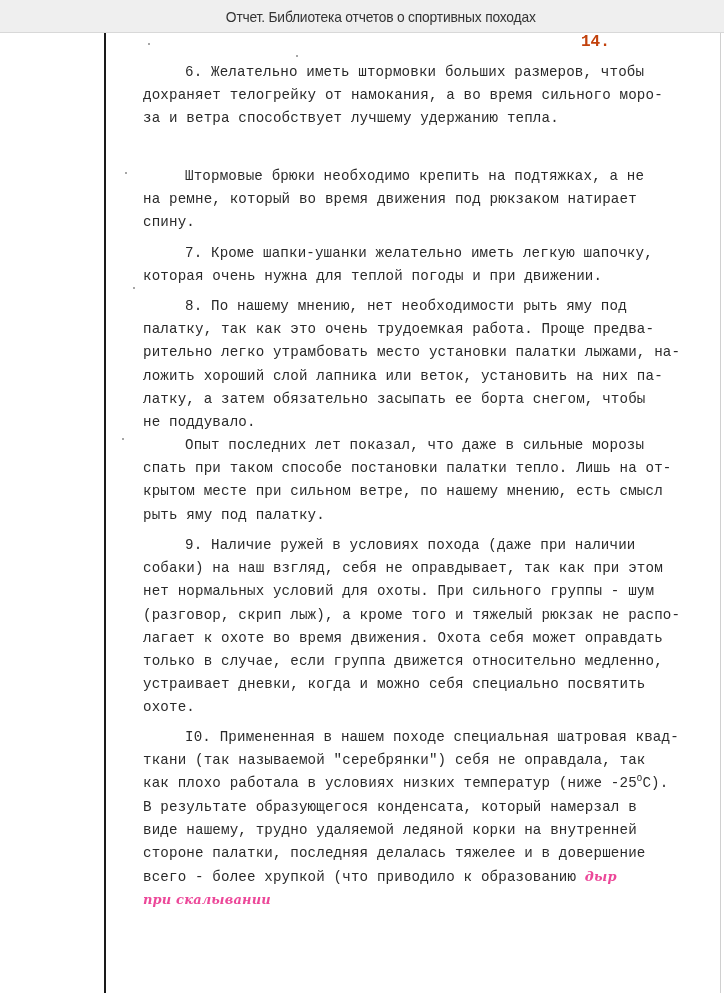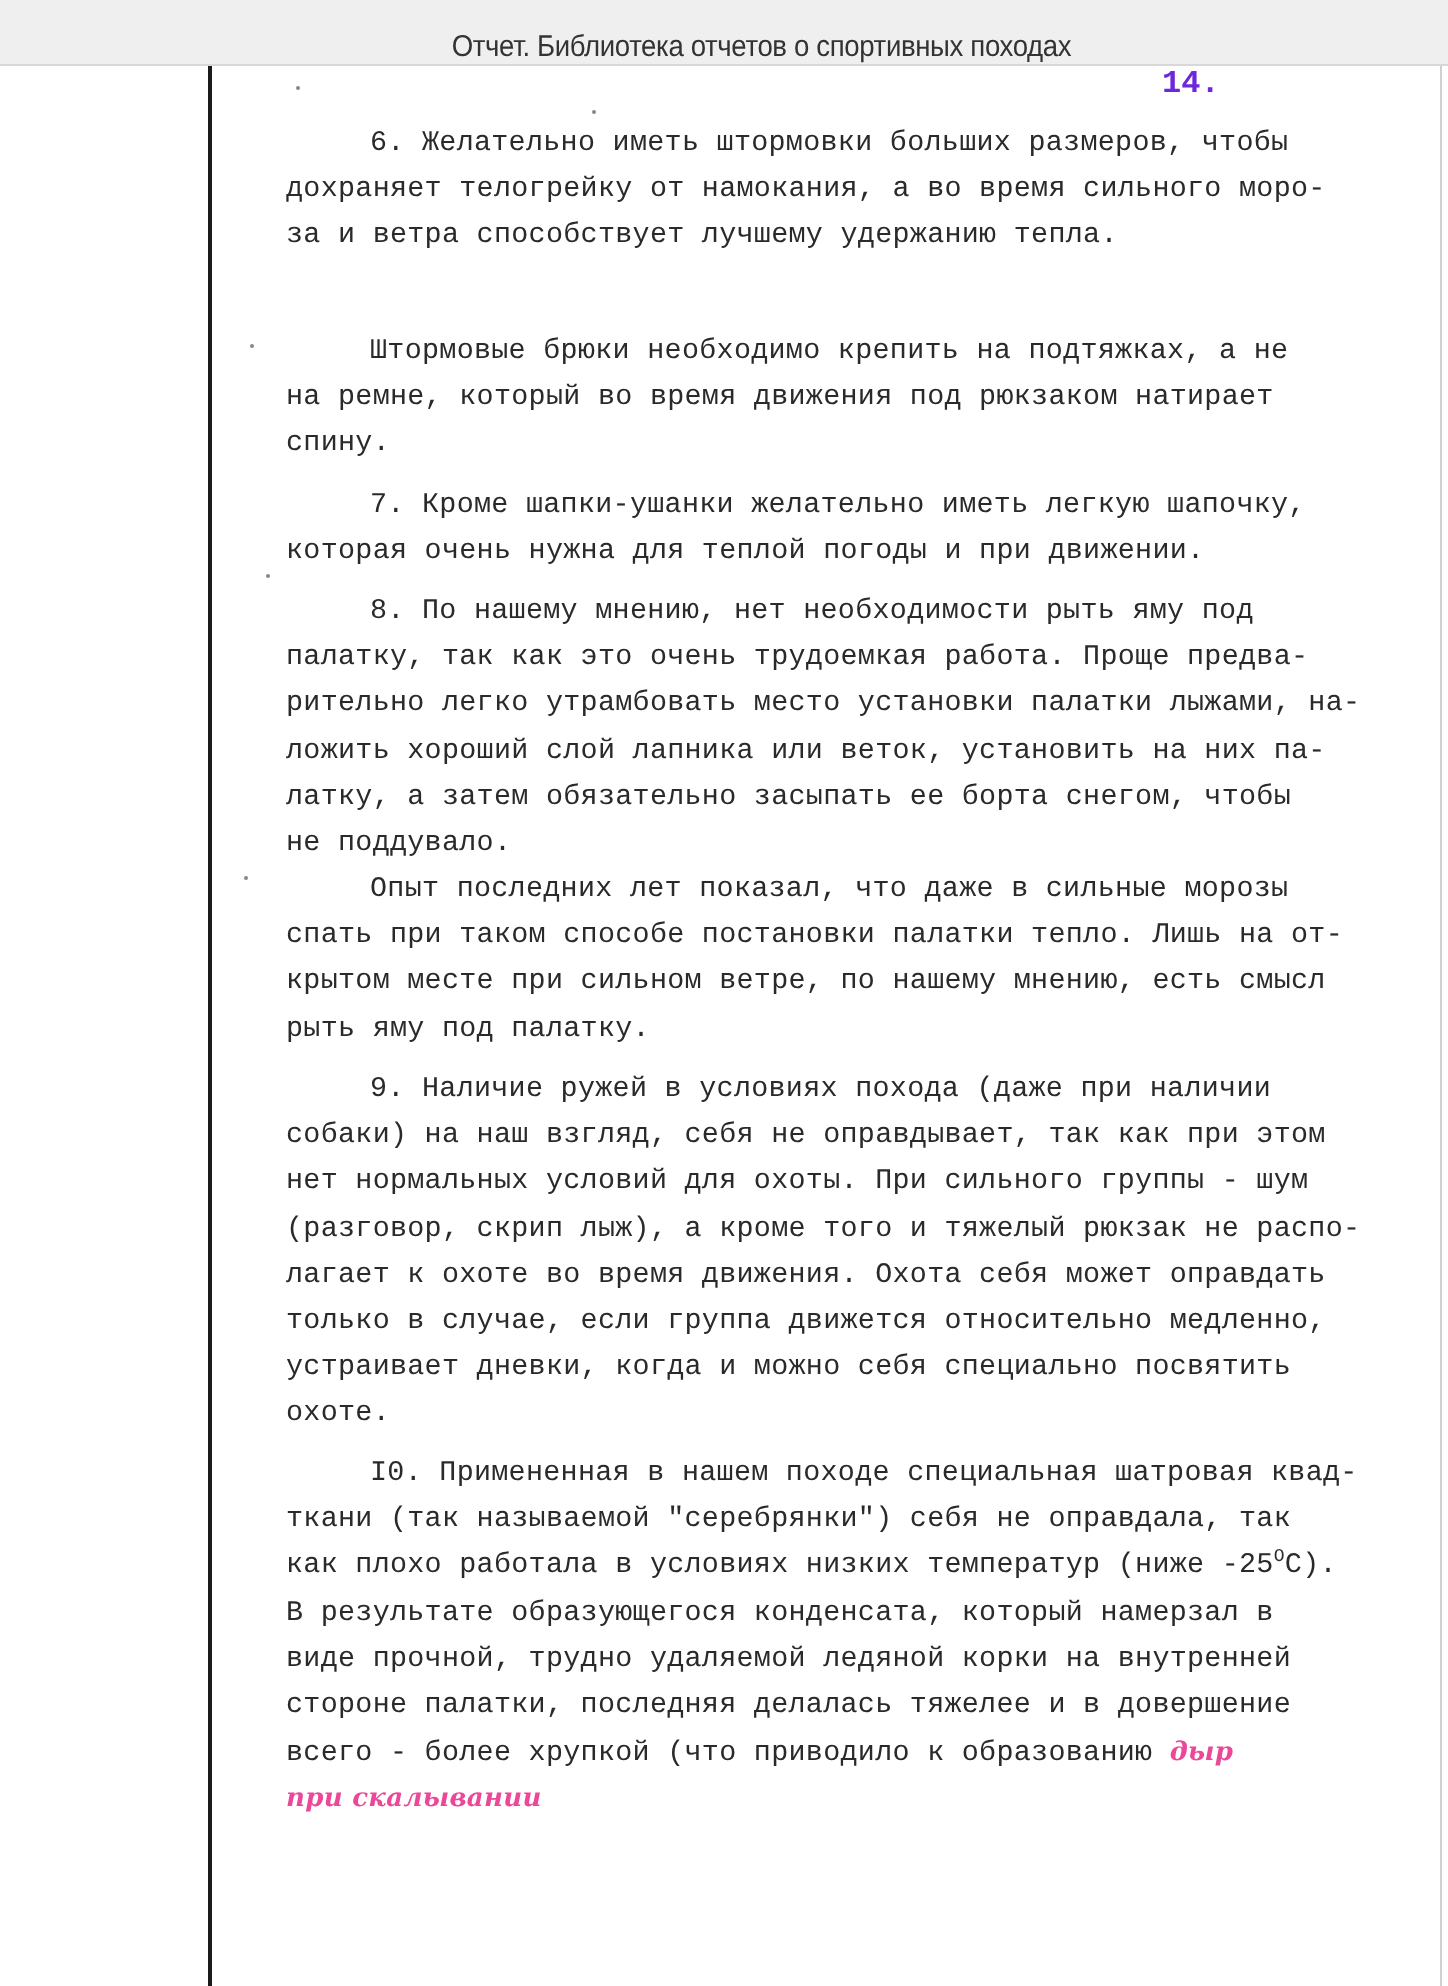--- a/index.html
+++ b/index.html
@@ -15,21 +15,21 @@
       font-family: "Liberation Mono", "DejaVu Sans Mono", monospace;
     }
     .header-bar {
       position: absolute;
       left: 0; top: 0;
       width: 724px;
       height: 32px;
       background: #efefef;
       border-bottom: 1px solid #d8d8d8;
       display: flex;
-      align-items: flex-end;
+      align-items: center;
       justify-content: center;
     }
     .header-title {
       font-family: "Liberation Sans", "DejaVu Sans", sans-serif;
       font-size: 15px;
       color: #333333;
       letter-spacing: -0.2px;
       transform: scaleX(0.92);
       padding-left: 40px;
     }
@@ -55,21 +55,21 @@
       width: 1px;
       height: 960px;
       background: #d0d0d0;
     }
     .page-number {
       position: absolute;
       left: 581px;
       top: 0px;
       font-size: 16px;
       font-weight: bold;
-      color: #6d28d9;
+      color: #c2410c;
     }
     .text-block {
       position: absolute;
       left: 143px;
       width: 560px;
       color: #2a2a2a;
       font-size: 14.2px;
       letter-spacing: 0.15px;
     }
     .line {
@@ -156,18 +156,18 @@
     <div class="line">только в случае, если группа движется относительно медленно,</div>
     <div class="line">устраивает дневки, когда и можно себя специально посвятить</div>
     <div class="line">охоте.</div>
   </div>
 
   <div class="text-block" style="top:693px;">
     <div class="line indent">I0. Примененная в нашем походе специальная шатровая квад-</div>
     <div class="line">ткани (так называемой "серебрянки") себя не оправдала, так</div>
     <div class="line"><span>как плохо работала в условиях низких температур (ниже -25</span><sup>O</sup><span>C).</span></div>
     <div class="line">В результате образующегося конденсата, который намерзал в</div>
-    <div class="line">виде прочной, трудно удаляемой ледяной корки на внутренней</div>
+    <div class="line">виде нашему, трудно удаляемой ледяной корки на внутренней</div>
     <div class="line">стороне палатки, последняя делалась тяжелее и в довершение</div>
     <div class="line"><span>всего - более хрупкой (что приводило к образованию </span><span class="handwriting">дыр</span></div>
     <div class="line handwriting">при скалывании</div>
   </div>
 </div>
 
 </body></html>

